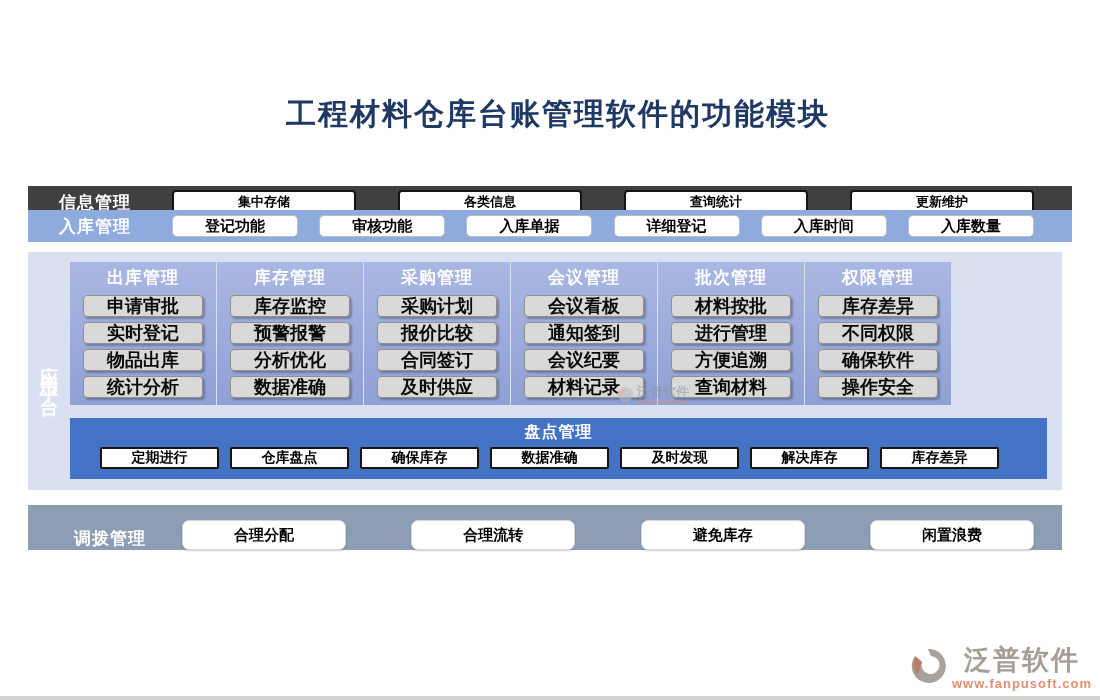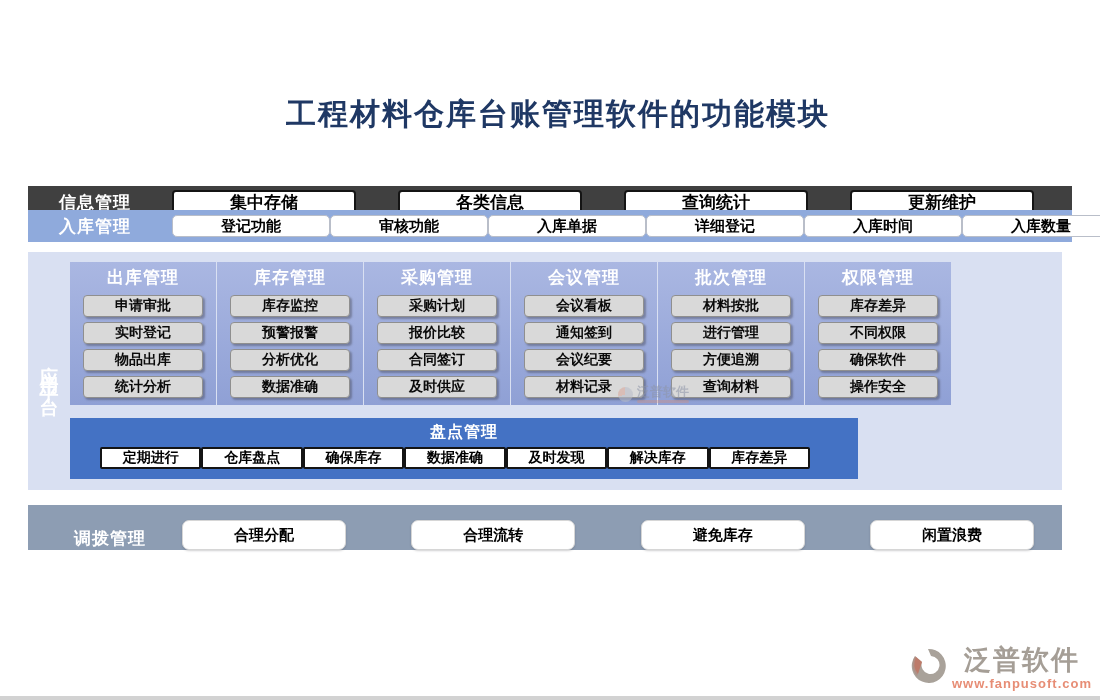--- a/index.html
+++ b/index.html
@@ -22,48 +22,48 @@
   .bar-info{top:170px;background:#404040;margin-top:16px;}
   .bar-inbound{top:210px;background:#8faadc;}
   .bar-label{
     flex:0 0 118px;text-align:center;color:#fff;font-weight:bold;font-size:17px;
     margin-left:8px;letter-spacing:1px;
   }
   .bar-buttons{flex:1;display:flex;justify-content:space-between;align-items:center;
     margin:0 38px 0 18px;}
   .btn{display:flex;align-items:center;justify-content:center;
     background:#fff;color:#000;font-weight:600;box-sizing:border-box;}
-  .btn-dark{width:184px;height:24px;border:2px solid #141414;border-radius:4px;font-size:17px;}
-  .btn-light{width:158px;height:22px;border:1px solid #b9bec9;border-radius:5px;font-size:15px;}
+  .btn-dark{width:184px;height:24px;border:2px solid #141414;border-radius:4px;font-size:13px;}
+  .btn-light{width:126px;height:22px;border:1px solid #b9bec9;border-radius:5px;font-size:15px;}
 
   
   .panel{position:absolute;left:28px;top:252px;width:1034px;height:238px;background:#d9e0f2;}
   .platform-label{
     position:absolute;left:0;top:0;width:42px;height:100%;
     display:flex;align-items:center;justify-content:center;
     writing-mode:vertical-lr;text-orientation:upright;
     color:#fff;font-weight:bold;font-size:19px;letter-spacing:10px;
   }
   .columns{position:absolute;left:42px;top:10px;display:flex;gap:1px;}
   .col{
     width:146px;height:143px;box-sizing:border-box;
     background:linear-gradient(180deg,#aab7e2 0%,#8fa0d5 100%);
     display:flex;flex-direction:column;align-items:center;padding-top:3px;
   }
   .col-title{color:#fff;font-weight:bold;font-size:17px;height:25px;line-height:25px;letter-spacing:1px;}
   .col-btn{
     width:120px;height:22px;margin-top:5px;display:flex;align-items:center;justify-content:center;
     background:#d9d9d9;border:1px solid #8f8f8f;border-radius:4px;
     box-shadow:2px 2px 2px rgba(60,60,70,.4);
-    font-size:14px;font-weight:600;color:#0a0a0a;box-sizing:border-box;
+    font-size:18px;font-weight:600;color:#0a0a0a;box-sizing:border-box;
   }
 
   
   .inventory{
-    position:absolute;left:42px;top:166px;width:788px;height:61px;background:#4472c4;
+    position:absolute;left:42px;top:166px;width:977px;height:61px;background:#4472c4;
   }
   .inv-title{text-align:center;color:#fff;font-weight:bold;font-size:16px;margin-top:4px;letter-spacing:1px;}
   .inv-buttons{display:flex;justify-content:space-between;margin:4px 48px 0 30px;}
   .inv-btn{width:119px;height:22px;border:2px solid #141414;border-radius:2px;font-size:14px;}
 
   
   .bar-transfer{
     position:absolute;left:28px;top:505px;width:1034px;height:45px;background:#8d9db3;
     display:flex;align-items:flex-end;
   }

